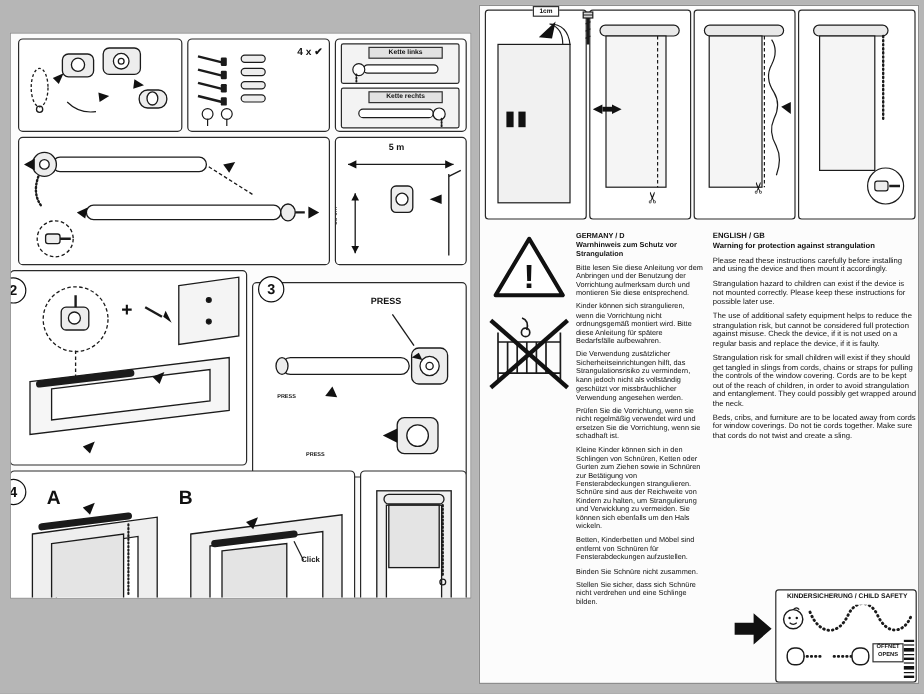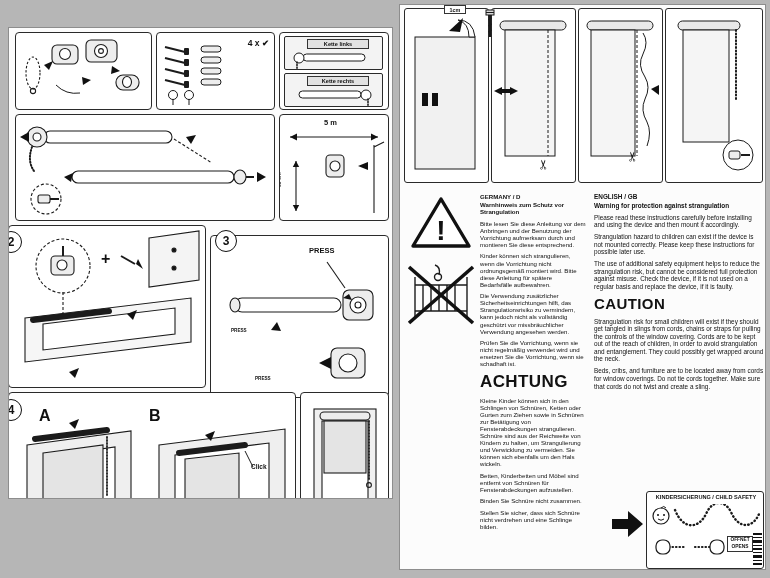--- a/index.html
+++ b/index.html
@@ -327,34 +327,32 @@
       </g>
     </svg>
 
     <div class="col t" style="left:80px; top:188px; width:106px; height:376px; overflow:hidden;">
       <p class="bold" style="margin-bottom:1px;">GERMANY / D</p>
       <p class="bold">Warnhinweis zum Schutz vor Strangulation</p>
       <p>Bitte lesen Sie diese Anleitung vor dem Anbringen und der Benutzung der Vorrichtung aufmerksam durch und montieren Sie diese entsprechend.</p>
       <p>Kinder können sich strangulieren, wenn die Vorrichtung nicht ordnungsgemäß montiert wird. Bitte diese Anleitung für spätere Bedarfsfälle aufbewahren.</p>
       <p>Die Verwendung zusätzlicher Sicherheitseinrichtungen hilft, das Strangulationsrisiko zu vermindern, kann jedoch nicht als vollständig geschützt vor missbräuchlicher Verwendung angesehen werden.</p>
       <p>Prüfen Sie die Vorrichtung, wenn sie nicht regelmäßig verwendet wird und ersetzen Sie die Vorrichtung, wenn sie schadhaft ist.</p>
-      <div class="caution-de">ACHTUNG</div>
       <p>Kleine Kinder können sich in den Schlingen von Schnüren, Ketten oder Gurten zum Ziehen sowie in Schnüren zur Betätigung von Fensterabdeckungen strangulieren. Schnüre sind aus der Reichweite von Kindern zu halten, um Strangulierung und Verwicklung zu vermeiden. Sie können sich ebenfalls um den Hals wickeln.</p>
       <p>Betten, Kinderbetten und Möbel sind entfernt von Schnüren für Fensterabdeckungen aufzustellen.</p>
       <p>Binden Sie Schnüre nicht zusammen.</p>
       <p>Stellen Sie sicher, dass sich Schnüre nicht verdrehen und eine Schlinge bilden.</p>
     </div>
 
     <div class="col te" style="left:194px; top:188px; width:170px; height:300px; overflow:hidden;">
       <p class="bold" style="margin-bottom:1px;">ENGLISH / GB</p>
       <p class="bold">Warning for protection against strangulation</p>
       <p>Please read these instructions carefully before installing and using the device and then mount it accordingly.</p>
       <p>Strangulation hazard to children can exist if the device is not mounted correctly. Please keep these instructions for possible later use.</p>
       <p>The use of additional safety equipment helps to reduce the strangulation risk, but cannot be considered full protection against misuse. Check the device, if it is not used on a regular basis and replace the device, if it is faulty.</p>
-      <div class="caution-en">CAUTION</div>
       <p>Strangulation risk for small children will exist if they should get tangled in slings from cords, chains or straps for pulling the controls of the window covering. Cords are to be kept out of the reach of children, in order to avoid strangulation and entanglement. They could possibly get wrapped around the neck.</p>
       <p>Beds, cribs, and furniture are to be located away from cords for window coverings. Do not tie cords together. Make sure that cords do not twist and create a sling.</p>
     </div>
 
     <svg width="32" height="30" viewBox="0 0 32 30" style="position:absolute; left:212px; top:504px;">
       <polygon points="0,10 16,10 16,2 31,15 16,28 16,20 0,20" fill="#111"></polygon>
     </svg>
 
     <div class="child-box" style="left:246px; top:486px; width:118px; height:78px;">
       <div class="lbl bold" style="left:0; top:2px; width:118px; text-align:center; font-size:5.6px;">KINDERSICHERUNG / CHILD SAFETY</div>

